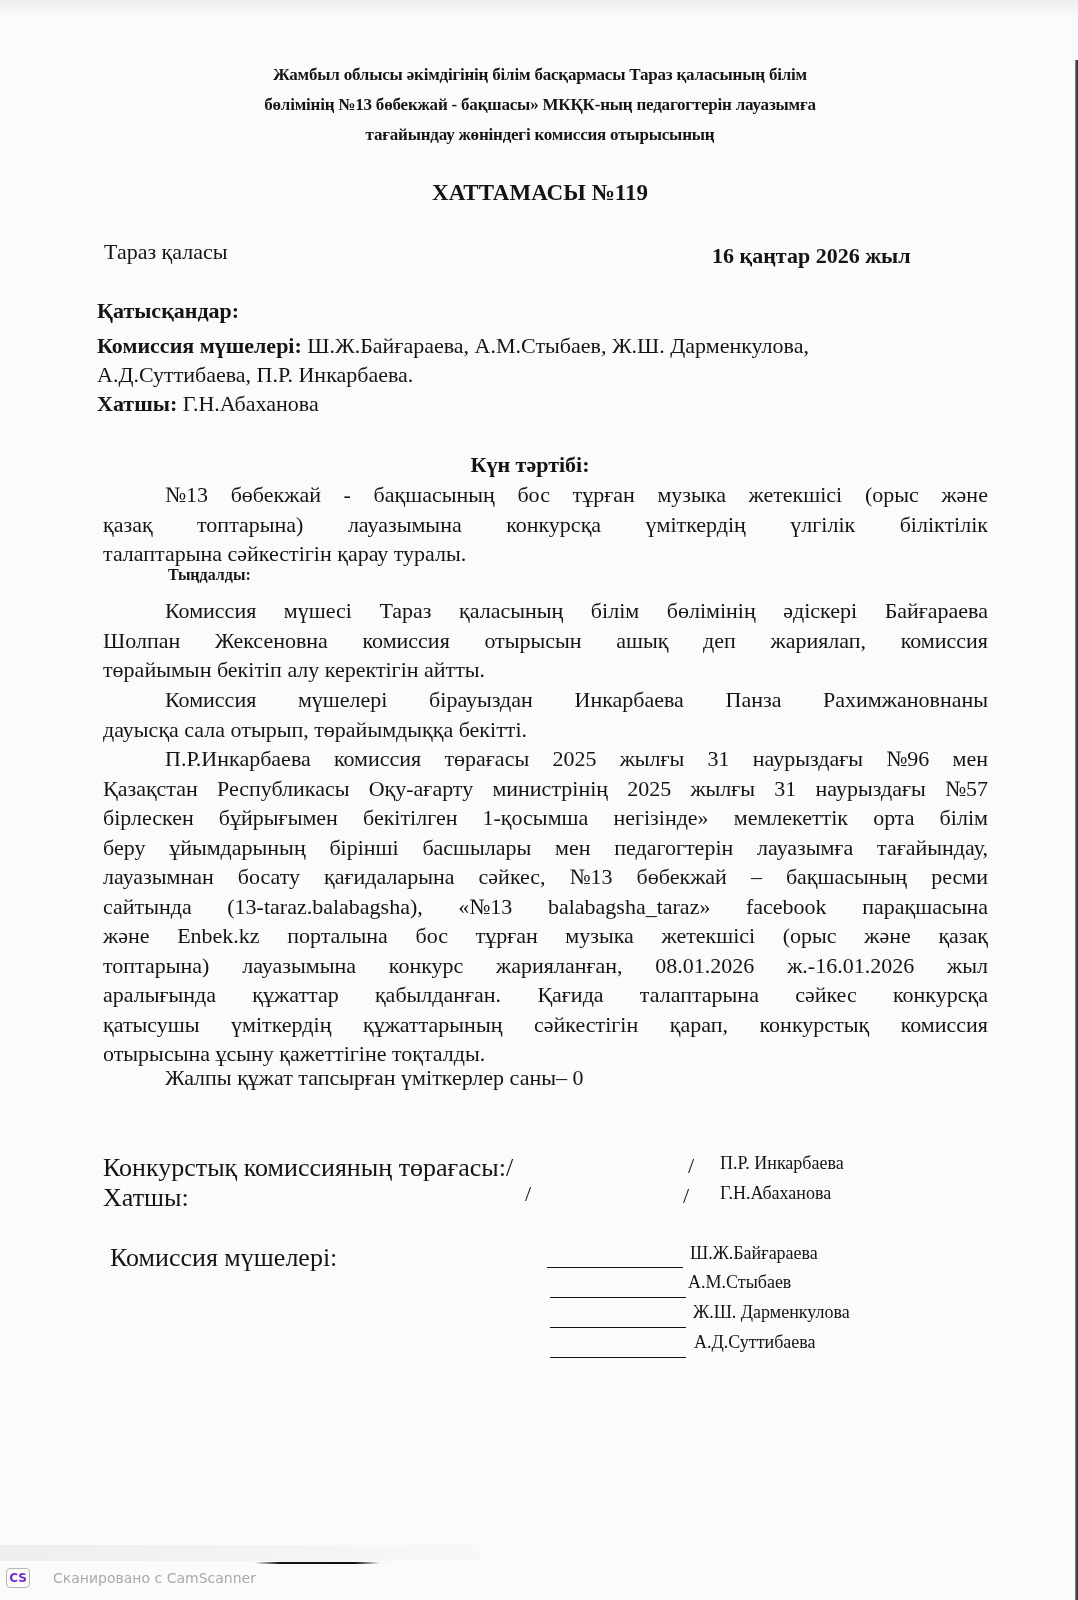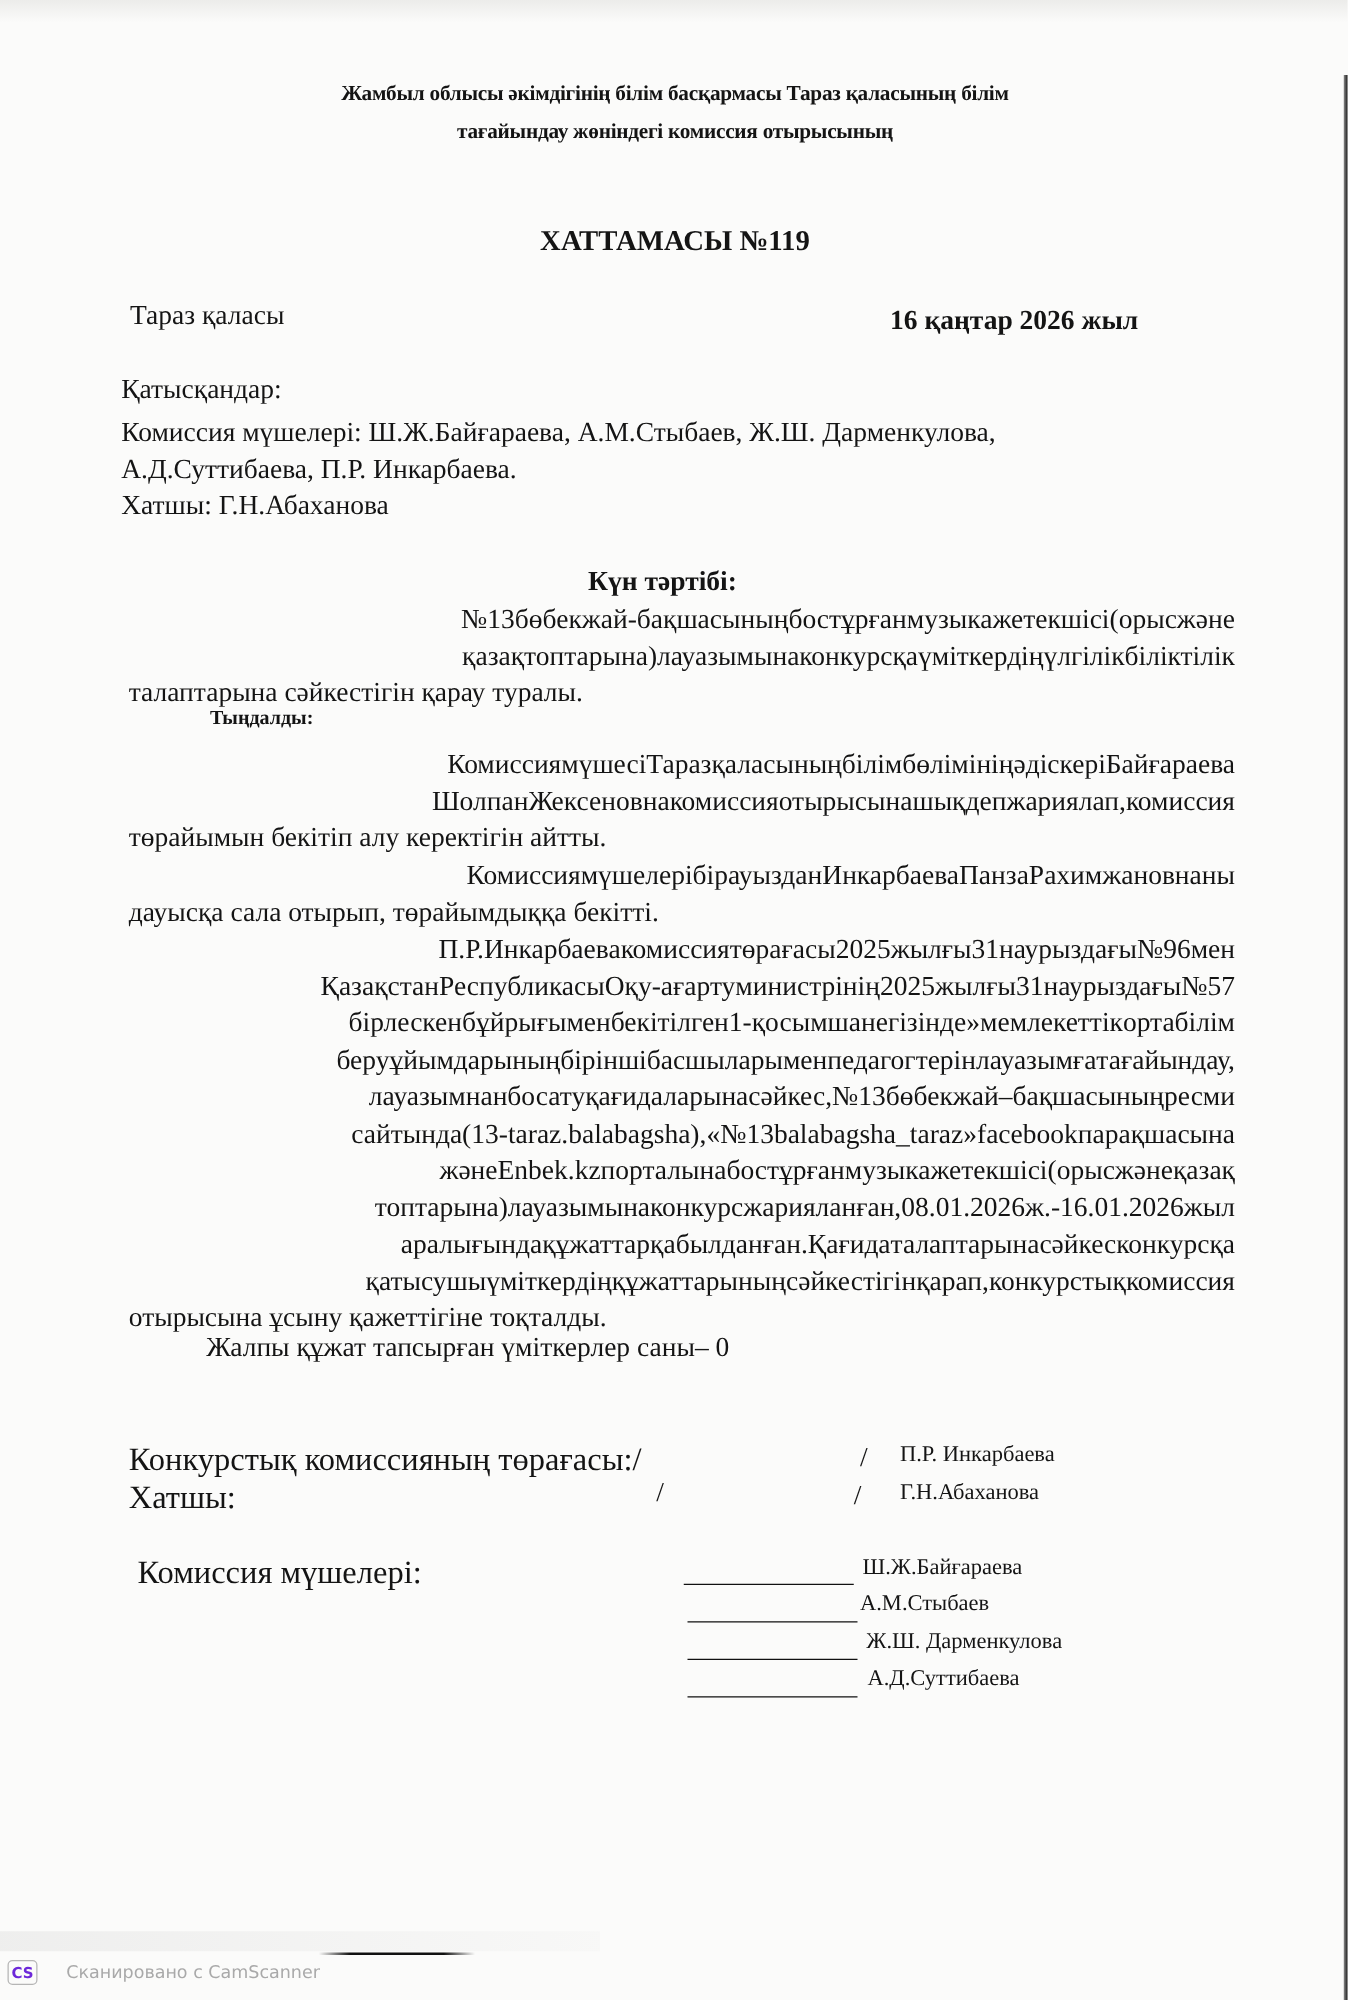--- a/index.html
+++ b/index.html
@@ -27,34 +27,34 @@
   }
   .header-title div { white-space: nowrap; }
   .doc-number {
     position: absolute; left: 100px; top: 180px; width: 880px;
     text-align: center; font-weight: bold; font-size: 23px;
   }
   .city { position: absolute; left: 104px; top: 239px; font-weight: normal; font-size: 22px; }
   .date { position: absolute; left: 712px; top: 243px; font-weight: bold; font-size: 22px; text-align: right; }
 
   .att { position: absolute; left: 97px; font-size: 22px; white-space: nowrap; }
-  .bold { font-weight: normal; }
+  .bold { font-weight: bold; }
 
   .agenda-title {
     position: absolute; left: 90px; top: 452px; width: 880px; text-align: center;
     font-weight: bold; font-size: 22px;
   }
   .para {
     position: absolute; left: 103px; width: 885px;
     font-size: 22px; line-height: 29.5px;
   }
   .para .ln { display: block; text-align: justify; text-align-last: justify; white-space: nowrap; height: 29.5px; }
   .para .ln.last { text-align-last: left; }
   .para .ln.indent { padding-left: 62px; }
-  .ln span.j { display: flex; justify-content: flex-end; }
+  .ln span.j { display: flex; justify-content: space-between; }
   .subhead {
     position: absolute; left: 168px; font-weight: bold; font-size: 16px;
   }
   .total {
     position: absolute; left: 165px; top: 1065px; font-size: 22px;
   }
 
   .sig-label { position: absolute; font-weight: normal; font-size: 26px; white-space: nowrap; }
   .sig-slash { position: absolute; font-size: 22px; }
   .sig-name { position: absolute; font-size: 18px; white-space: nowrap; }
@@ -84,20 +84,21 @@
 </head>
 <body>
 
 <div class="scan-top-shade"></div>
 <div class="scan-edge-right"></div>
 
 <div class="page">
 
   <div class="header-title">
     <div>Жамбыл облысы әкімдігінің білім басқармасы  Тараз қаласының білім</div>
+    <div>бөлімінің  №13 бөбекжай - бақшасы»  МКҚК-ның педагогтерін лауазымға</div>
     <div>тағайындау жөніндегі комиссия отырысының</div>
   </div>
 
   <div class="doc-number">ХАТТАМАСЫ №119</div>
 
   <div class="city">Тараз қаласы</div>
   <div class="date">16 қаңтар 2026 жыл</div>
 
   <div class="att bold" style="top:298px">Қатысқандар:</div>
   <div class="att" style="top:362px">А.Д.Суттибаева, П.Р. Инкарбаева.</div>

